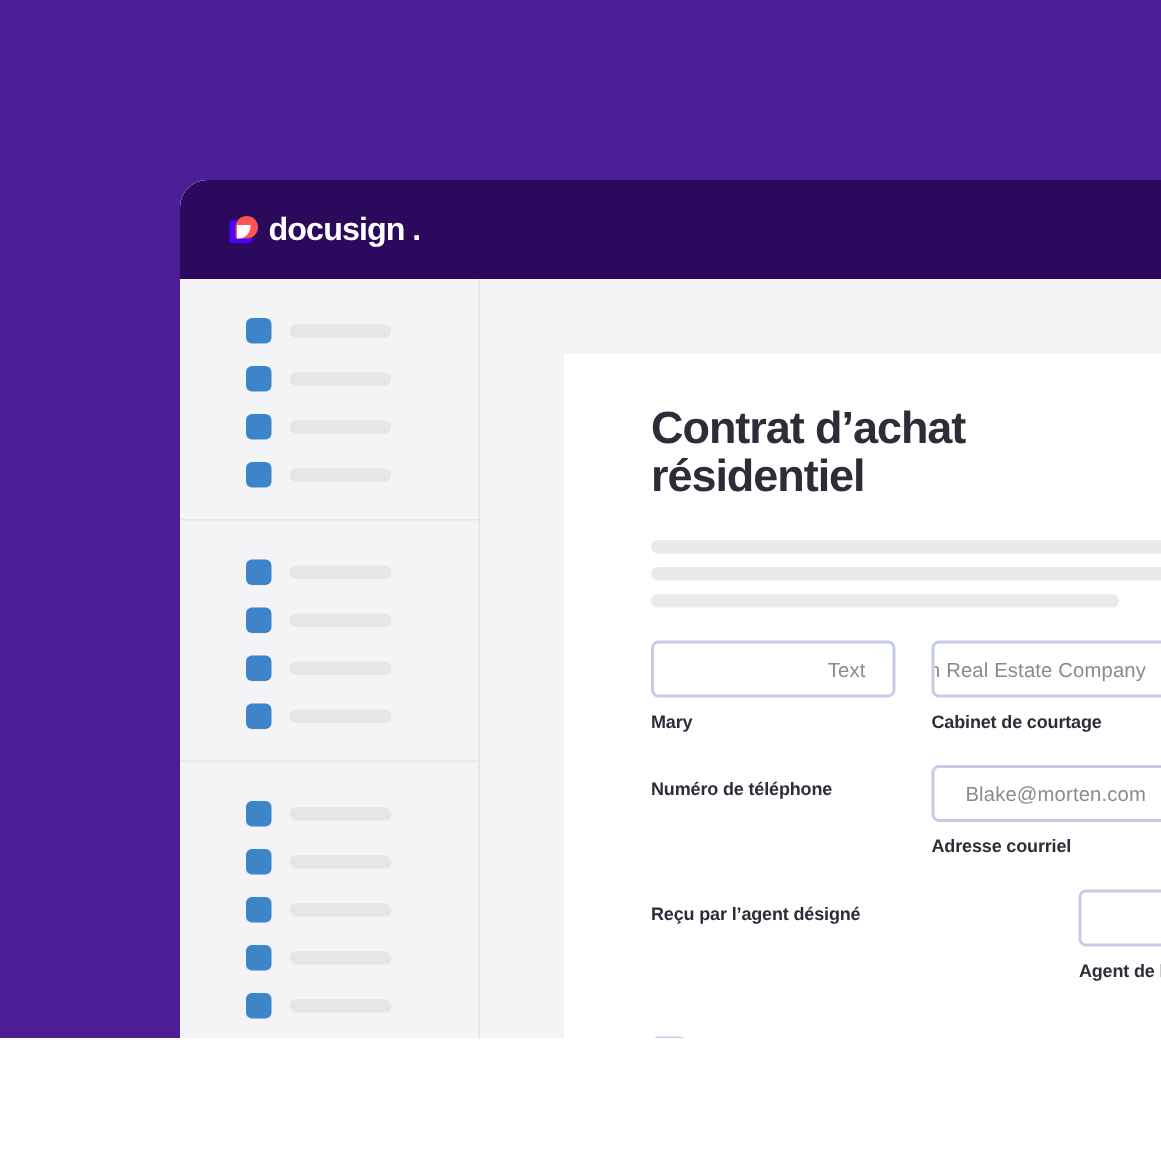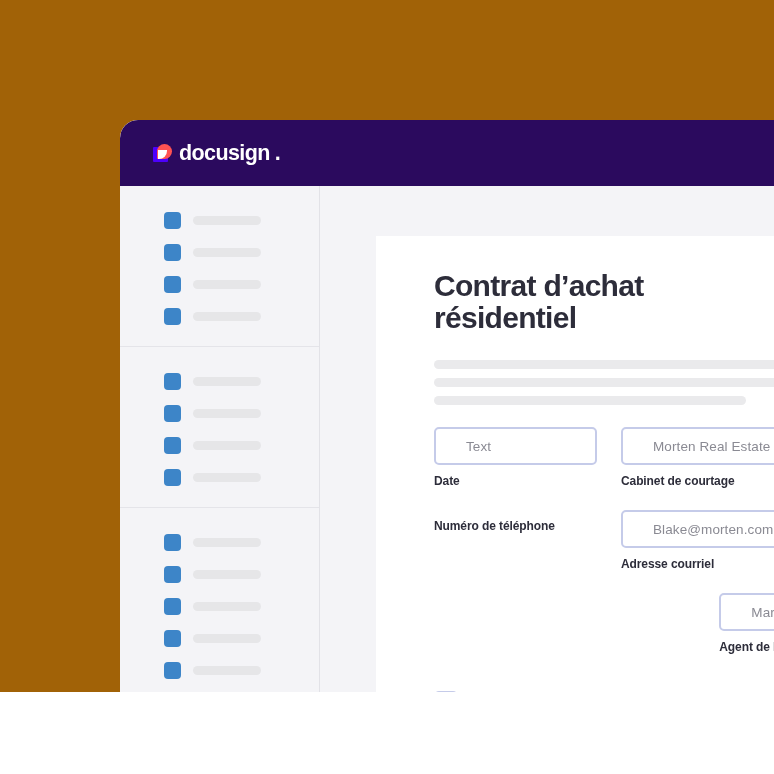--- a/index.html
+++ b/index.html
@@ -4,21 +4,21 @@
 <style>
   * { box-sizing: border-box; margin: 0; padding: 0; }
   html, body {
     width: 774px; height: 774px;
     overflow: hidden;
     font-family: "Liberation Sans", sans-serif;
   }
   #stage {
     position: relative;
     width: 774px; height: 692px;
-    background: #a16207;
+    background: #4c1d95;
     overflow: hidden;
   }
 
   
   #app-window {
     position: absolute;
     left: 120px; top: 120px;
     width: 760px; height: 700px;
     border-top-left-radius: 18px;
     overflow: hidden;
@@ -165,22 +165,23 @@
     margin-top: 22px;
   }
   .field-wrap { position: relative; }
   .field-box {
     border: 2px solid #c5cbe9;
     border-radius: 5px;
     background: #ffffff;
     height: 38px;
     display: flex;
     align-items: center;
-    padding: 0 30px;
+    padding: 0 18px;
     overflow: hidden;
+    justify-content: flex-end;
   }
   .field-ph {
     color: #8a8a93;
     font-size: 13.5px;
     white-space: nowrap;
     letter-spacing: 0.1px;
   }
   .field-label {
     margin-top: 9px;
     font-size: 12px;
@@ -317,21 +318,21 @@
               <div class="para-bar" style="width:446px"></div>
               <div class="para-bar" style="width:446px"></div>
               <div class="para-bar" style="width:312px"></div>
             </div>
 
             <div class="form-row">
               <div class="field-wrap w-narrow">
                 <div class="field-box">
                   <span class="field-ph">Text</span>
                 </div>
-                <div class="field-label">Date</div>
+                <div class="field-label">Mary</div>
               </div>
               <div class="field-wrap w-narrow">
                 <div class="field-box">
                   <span class="field-ph">Morten Real Estate Company</span>
                 </div>
                 <div class="field-label">Cabinet de courtage</div>
               </div>
             </div>
 
             <div class="form-row">
@@ -341,20 +342,21 @@
               <div class="field-wrap w-narrow">
                 <div class="field-box">
                   <span class="field-ph">Blake@morten.com</span>
                 </div>
                 <div class="field-label">Adresse courriel</div>
               </div>
             </div>
 
             <div class="form-row">
               <div class="field-wrap w-wide">
+                <div class="field-label">Reçu par l’agent désigné</div>
               </div>
               <div class="field-wrap w-narrow">
                 <div class="field-box">
                   <span class="field-ph">Mary Williams</span>
                 </div>
                 <div class="field-label">Agent de l’inscription</div>
               </div>
             </div>
 
             <div id="check-block">

